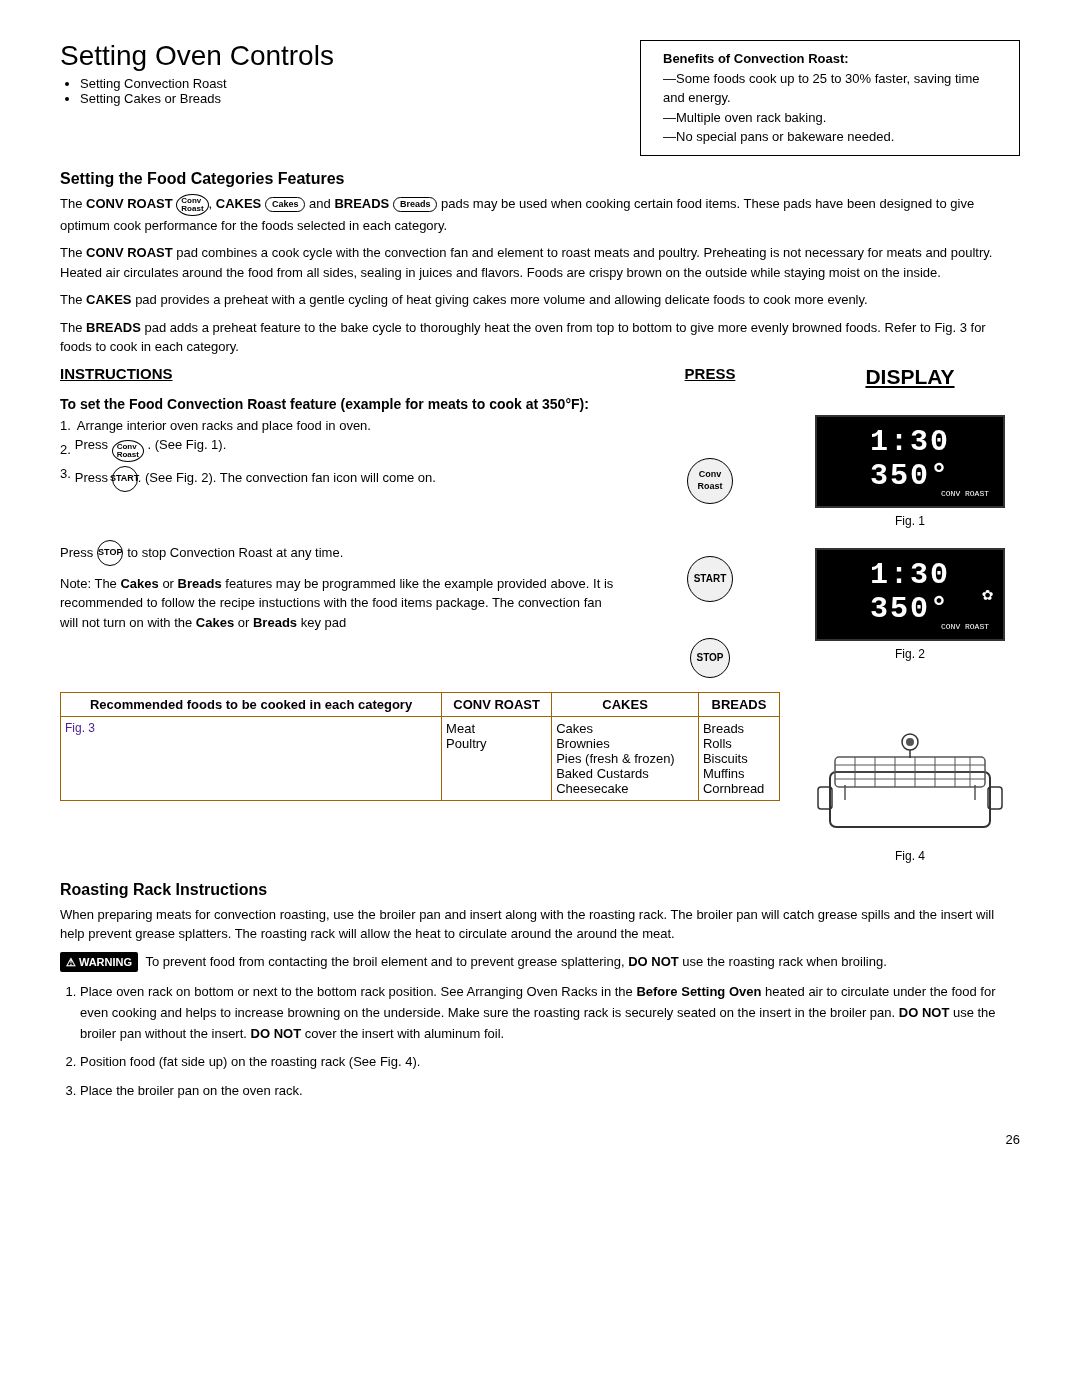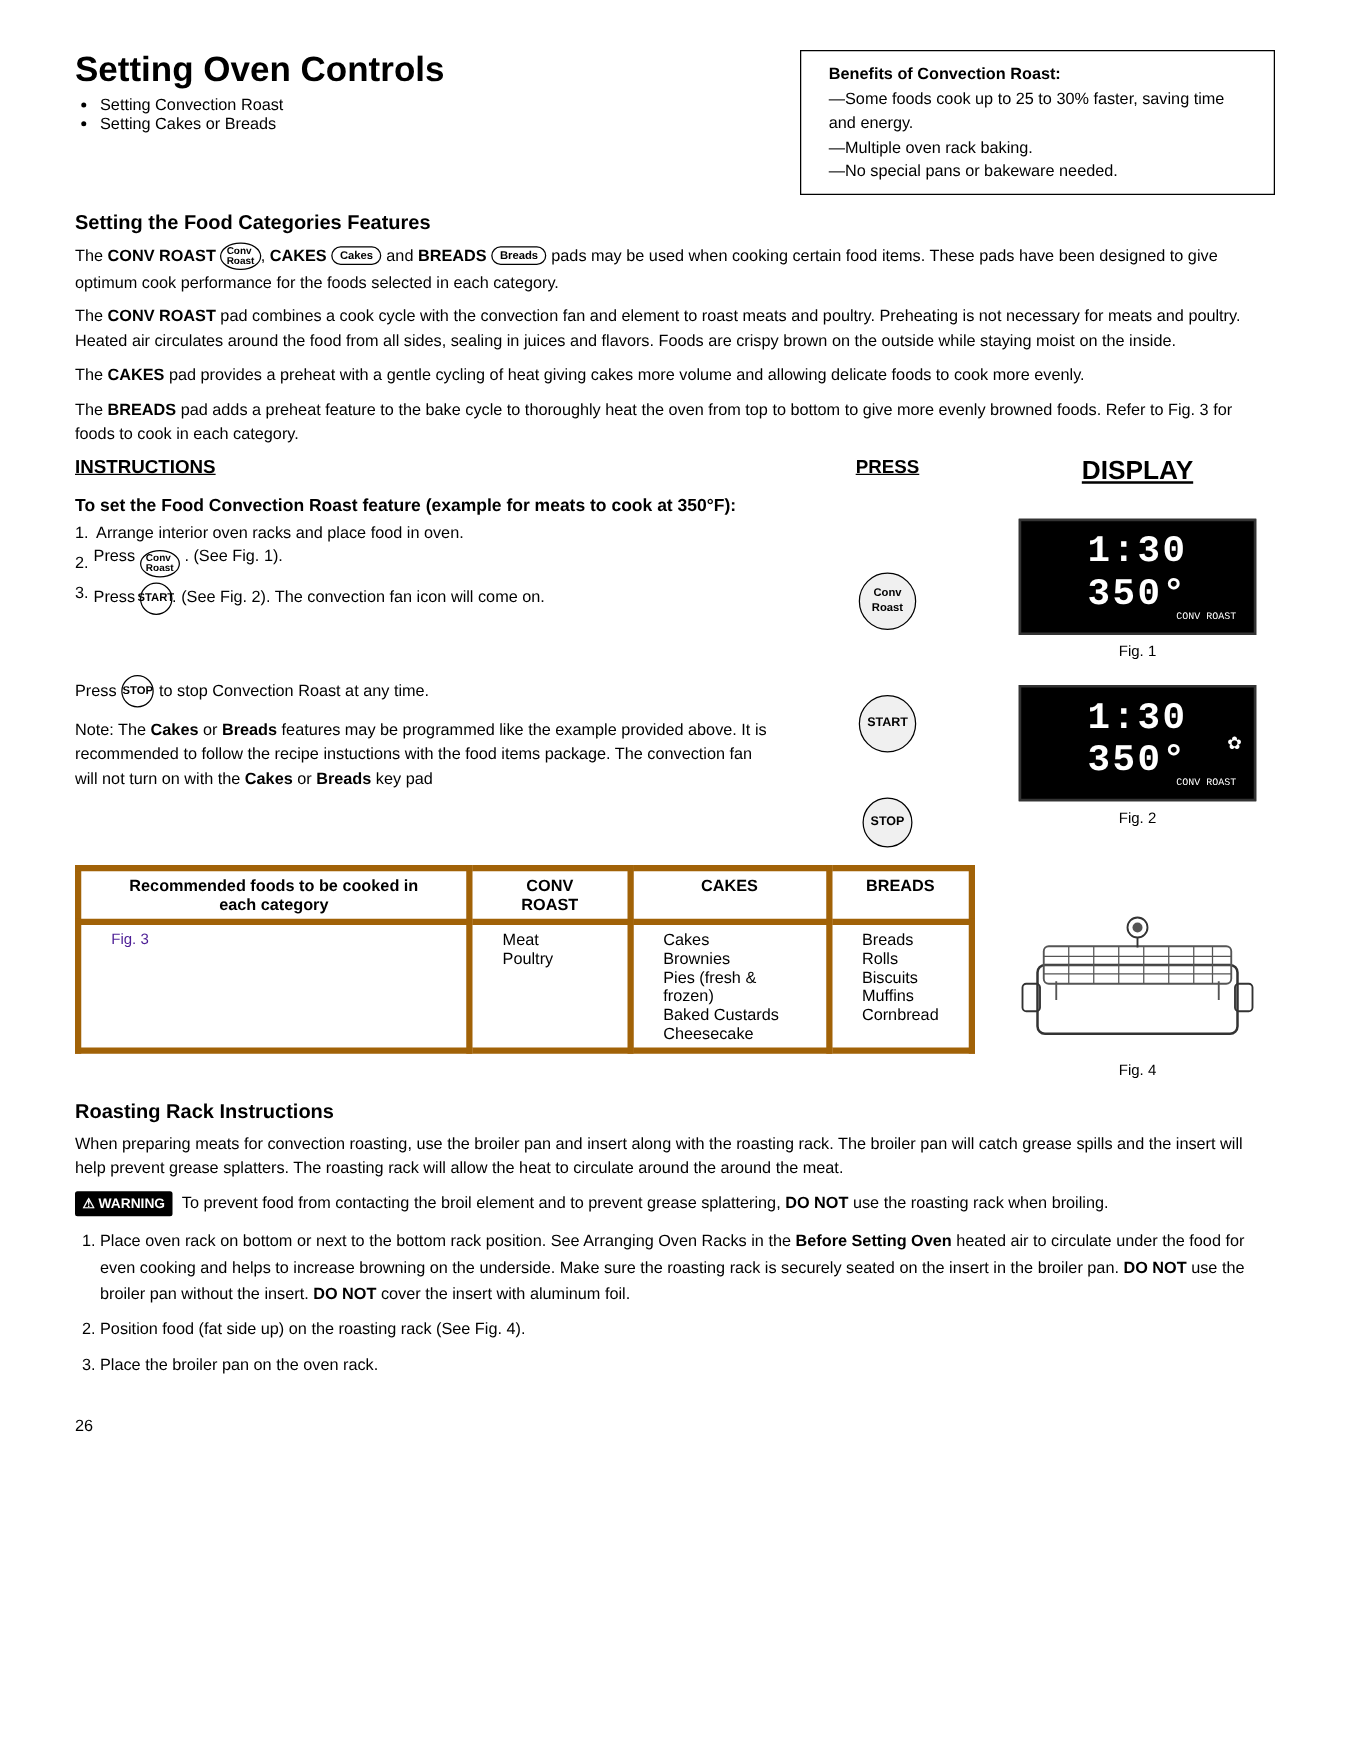--- a/index.html
+++ b/index.html
@@ -7,21 +7,21 @@
       font-family: Arial, sans-serif;
       font-size: 13px;
       background: #fff;
       color: #000;
       width: 1080px;
       min-height: 1397px;
       padding: 40px 60px;
     }
     h1 {
       font-size: 28px;
-      font-weight: bold;
+      font-weight: normal;
       margin-bottom: 6px;
     }
     .top-section {
       display: flex;
       gap: 20px;
       margin-bottom: 14px;
     }
     .top-left {
       flex: 1;
     }
@@ -149,22 +149,22 @@
       margin-top: 14px;
     }
     .table-area { flex: 1; }
     .fig-area { flex: 0 0 220px; text-align: center; }
     table.food-table {
       border-collapse: collapse;
       width: 100%;
       font-size: 13px;
     }
     table.food-table td, table.food-table th {
-      border: 5px solid #a16207;
-      padding: 4px 24px;
+      border: 1px solid #a16207;
+      padding: 4px 4px;
       vertical-align: top;
     }
     table.food-table th {
       font-weight: bold;
       background: #fff;
     }
     .roasting-section { margin-top: 18px; }
     .roasting-section h2 { font-size: 16px; font-weight: bold; margin-bottom: 6px; }
     .warning-box {
       display: inline-flex;
@@ -182,21 +182,21 @@
       font-size: 13px;
       line-height: 1.5;
     }
     ol.steps {
       padding-left: 20px;
       font-size: 13px;
       line-height: 1.6;
     }
     ol.steps li { margin-bottom: 8px; }
     .page-number {
-      text-align: left;
+      text-align: right;
       margin-top: 30px;
       font-size: 13px;
     }
     .press-items {
       display: flex;
       flex-direction: column;
       align-items: center;
       gap: 16px;
       padding-top: 20px;
     }

